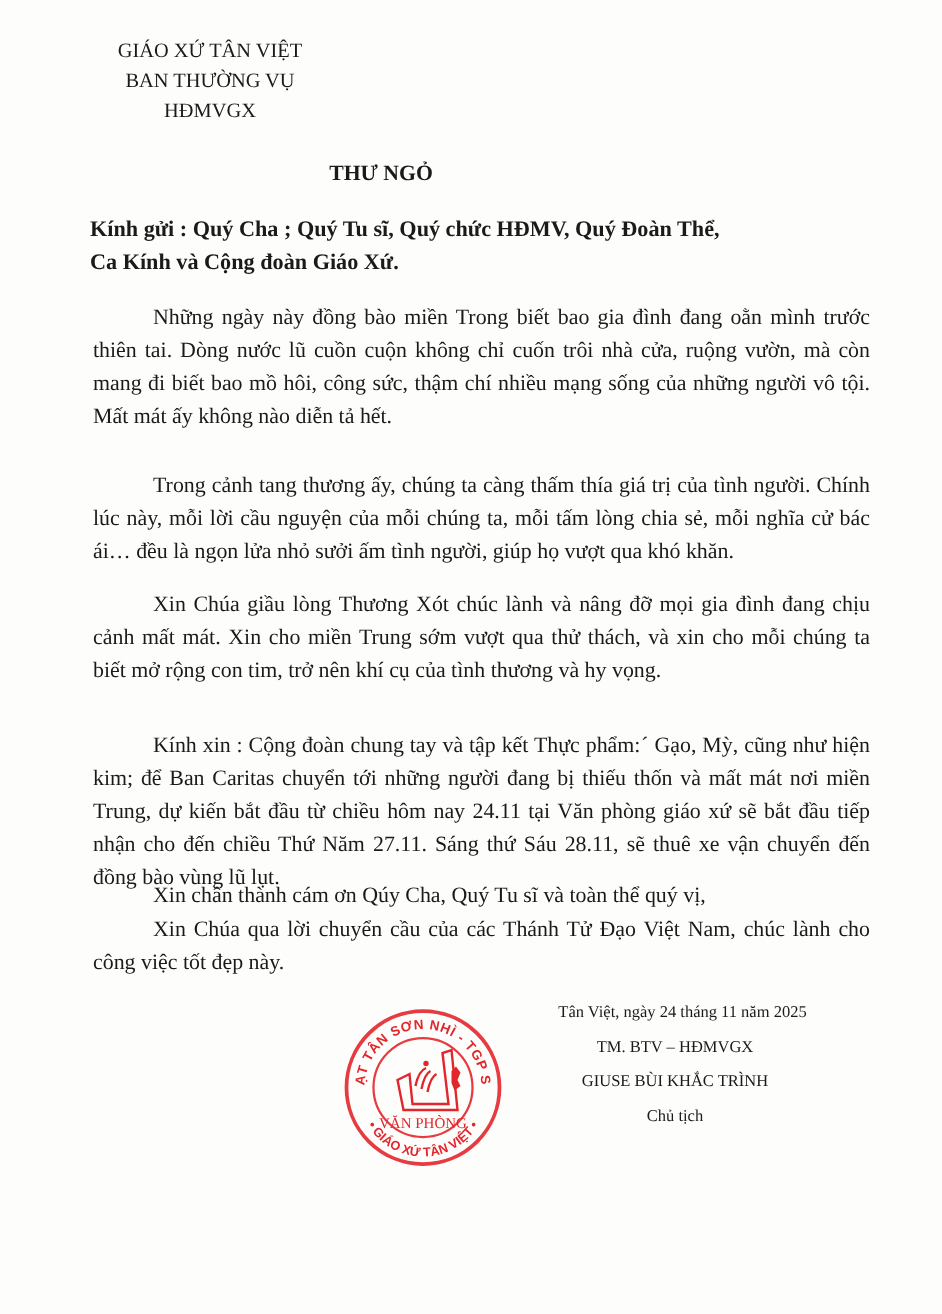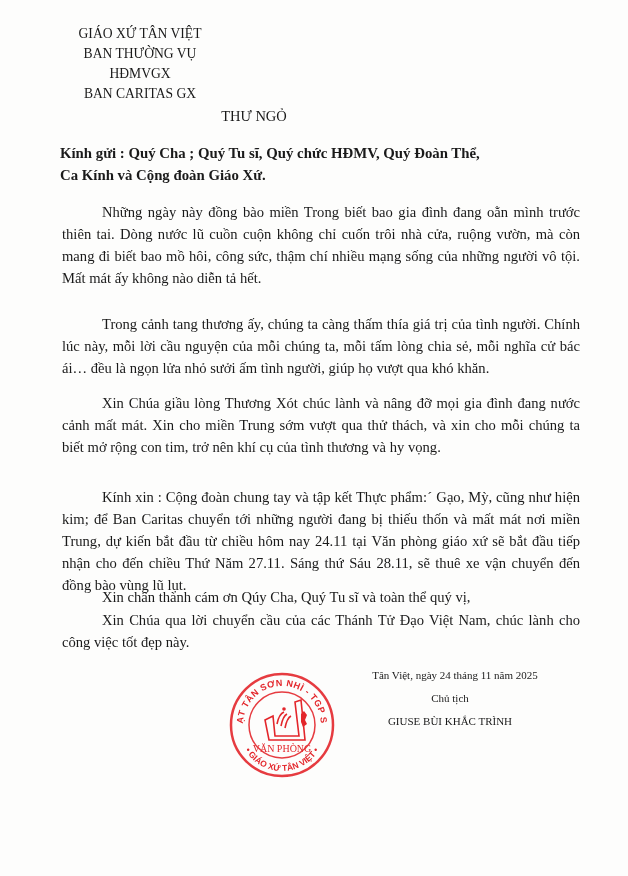--- a/index.html
+++ b/index.html
@@ -11,21 +11,21 @@
     position: relative;
     overflow: hidden;
   }
   .page { position: absolute; left: 0; top: 0; width: 628px; height: 876px; }
   .header-block {
     position: absolute; left: 60px; top: 24px; width: 160px;
     text-align: center; font-size: 13.6px; line-height: 20px;
   }
   .title {
     position: absolute; left: 0; width: 508px; top: 108px;
-    text-align: center; font-weight: normal; font-size: 14.5px;
+    text-align: center; font-weight: bold; font-size: 14.5px;
   }
   .recipients {
     position: absolute; left: 60px; width: 560px; top: 142px;
     font-weight: bold; font-size: 14.8px; line-height: 22px;
   }
   .para {
     position: absolute; left: 62px; width: 518px;
     font-size: 14.6px; line-height: 22px;
     text-align: justify; text-indent: 40px;
   }
@@ -45,41 +45,41 @@
   }
 </style>
 </head>
 <body>
 
 <div class="page">
 
   <div class="header-block">
     <div>GIÁO XỨ TÂN VIỆT</div>
     <div>BAN THƯỜNG VỤ HĐMVGX</div>
-    <div>BAN CARITAS GX</div>
   </div>
 
   <div class="title">THƯ NGỎ</div>
 
   <div class="recipients">
     <div>Kính gửi : Quý Cha ; Quý Tu sĩ, Quý chức HĐMV, Quý Đoàn Thể,</div>
     <div>Ca Kính và Cộng đoàn Giáo Xứ.</div>
   </div>
 
   <div class="para p1">Những ngày này đồng bào miền Trong biết bao gia đình đang oằn mình trước thiên tai. Dòng nước lũ cuồn cuộn không chỉ cuốn trôi nhà cửa, ruộng vườn, mà còn mang đi biết bao mồ hôi, công sức, thậm chí nhiều mạng sống của những người vô tội. Mất mát ấy không nào diễn tả hết.</div>
   <div class="para p2">Trong cảnh tang thương ấy, chúng ta càng thấm thía giá trị của tình người. Chính lúc này, mỗi lời cầu nguyện của mỗi chúng ta, mỗi tấm lòng chia sẻ, mỗi nghĩa cử bác ái… đều là ngọn lửa nhỏ sưởi ấm tình người, giúp họ vượt qua khó khăn.</div>
-  <div class="para p3">Xin Chúa giầu lòng Thương Xót chúc lành và nâng đỡ mọi gia đình đang nước cảnh mất mát. Xin cho miền Trung sớm vượt qua thử thách, và xin cho mỗi chúng ta biết mở rộng con tim, trở nên khí cụ của tình thương và hy vọng.</div>
+  <div class="para p3">Xin Chúa giầu lòng Thương Xót chúc lành và nâng đỡ mọi gia đình đang chịu cảnh mất mát. Xin cho miền Trung sớm vượt qua thử thách, và xin cho mỗi chúng ta biết mở rộng con tim, trở nên khí cụ của tình thương và hy vọng.</div>
   <div class="para p4">Kính xin : Cộng đoàn chung tay và tập kết Thực phẩm:ˊ Gạo, Mỳ, cũng như hiện kim;  để Ban Caritas chuyển tới những người đang bị thiếu thốn và mất mát nơi miền Trung, dự kiến bắt đầu từ chiều hôm nay 24.11  tại Văn phòng giáo xứ sẽ bắt đầu tiếp nhận cho đến chiều Thứ Năm 27.11. Sáng thứ Sáu 28.11, sẽ thuê xe vận chuyển đến đồng bào vùng lũ lụt.</div>
   <div class="para p6">Xin Chúa qua lời chuyển cầu của các Thánh Tử Đạo Việt Nam, chúc lành cho công việc tốt đẹp này.</div>
   <div class="para p5">Xin chân thành cám ơn Qúy Cha, Quý Tu sĩ và toàn thể quý vị,</div>
 
   <div class="sig">
     <div class="date">Tân Việt, ngày 24 tháng 11 năm 2025</div>
+    <div>TM. BTV – HĐMVGX</div>
+    <div>GIUSE BÙI KHẮC TRÌNH</div>
     <div>Chủ tịch</div>
-    <div>GIUSE BÙI KHẮC TRÌNH</div>
   </div>
 
   <div class="stamp">
     <svg width="106" height="106" viewBox="0 0 106 106">
       <defs>
         <path id="arcTop" d="M 14 53 A 39 39 0 0 1 92 53"></path>
         <path id="arcBot" d="M 10 56 A 43 43 0 0 0 96 56"></path>
       </defs>
       <circle cx="53" cy="53" r="51" fill="none" stroke="#e3262b" stroke-width="2.5" opacity="0.9"></circle>
       <circle cx="53" cy="53" r="33" fill="none" stroke="#e3262b" stroke-width="1.5" opacity="0.9"></circle>

